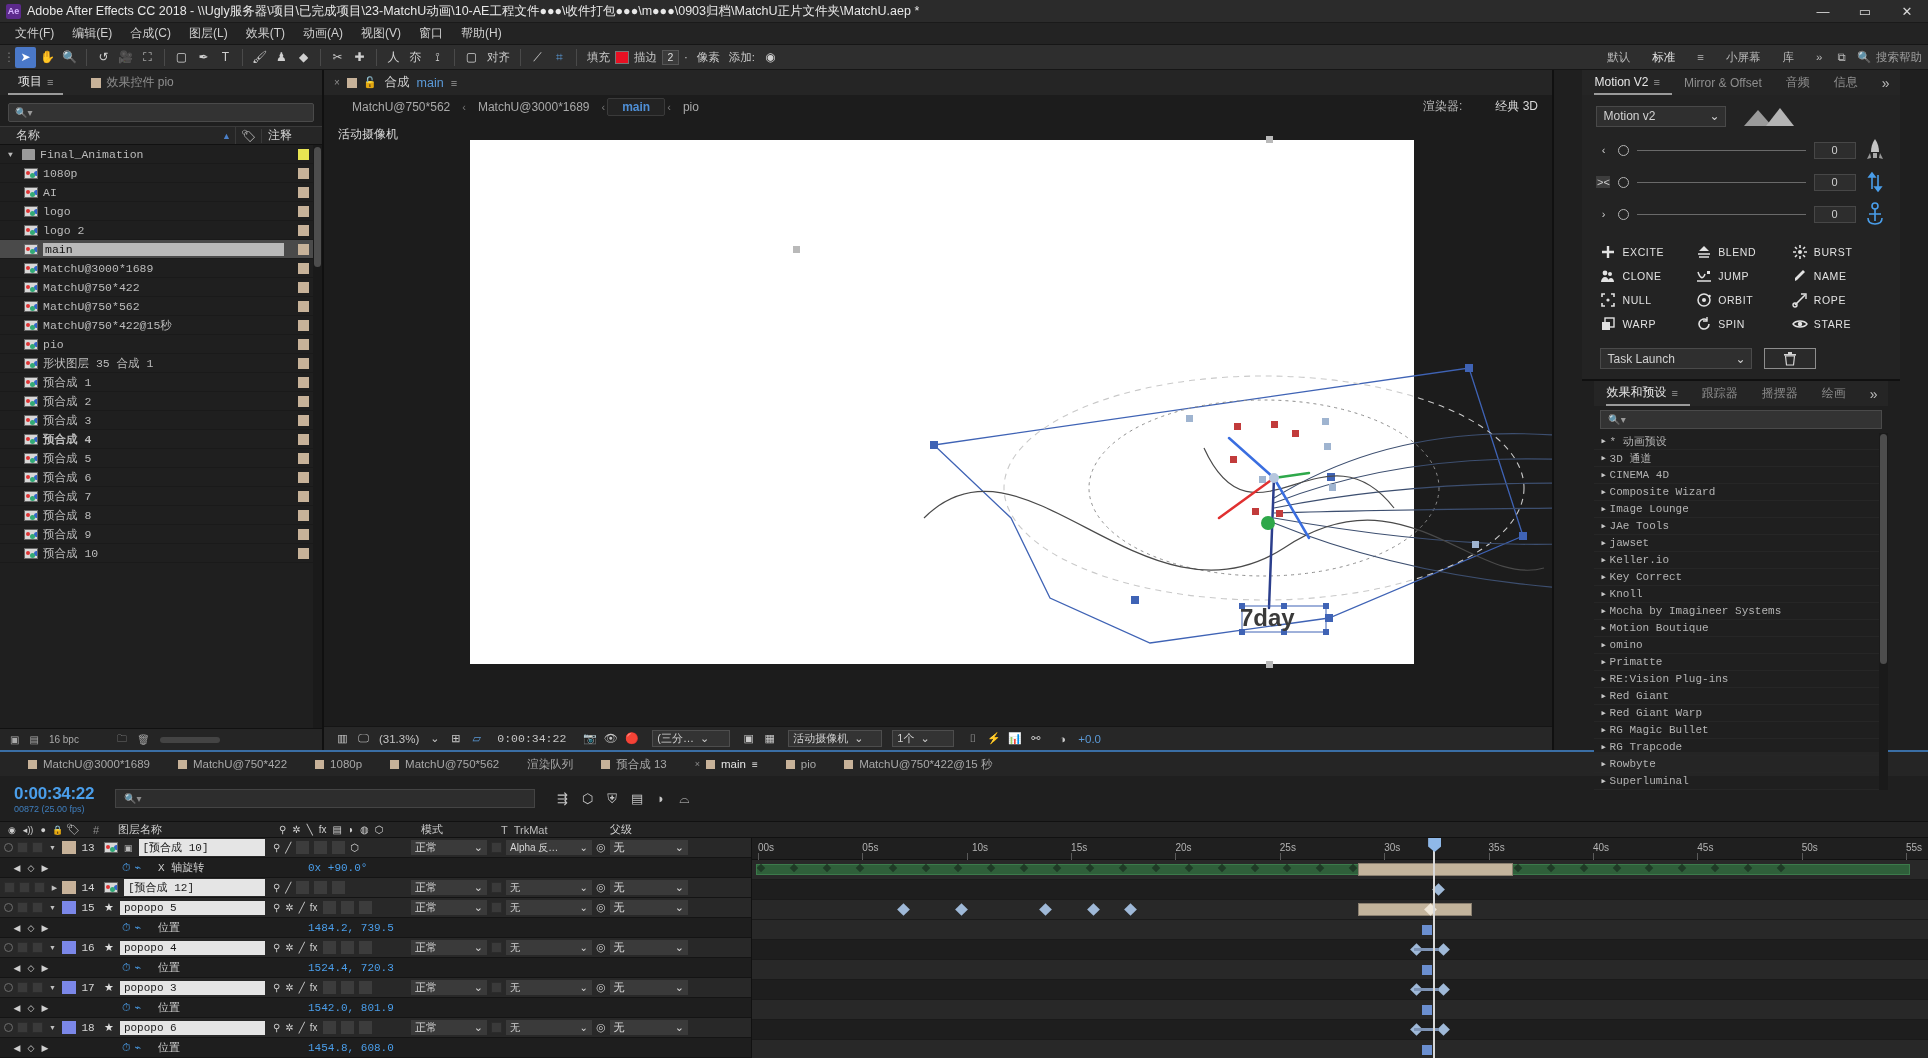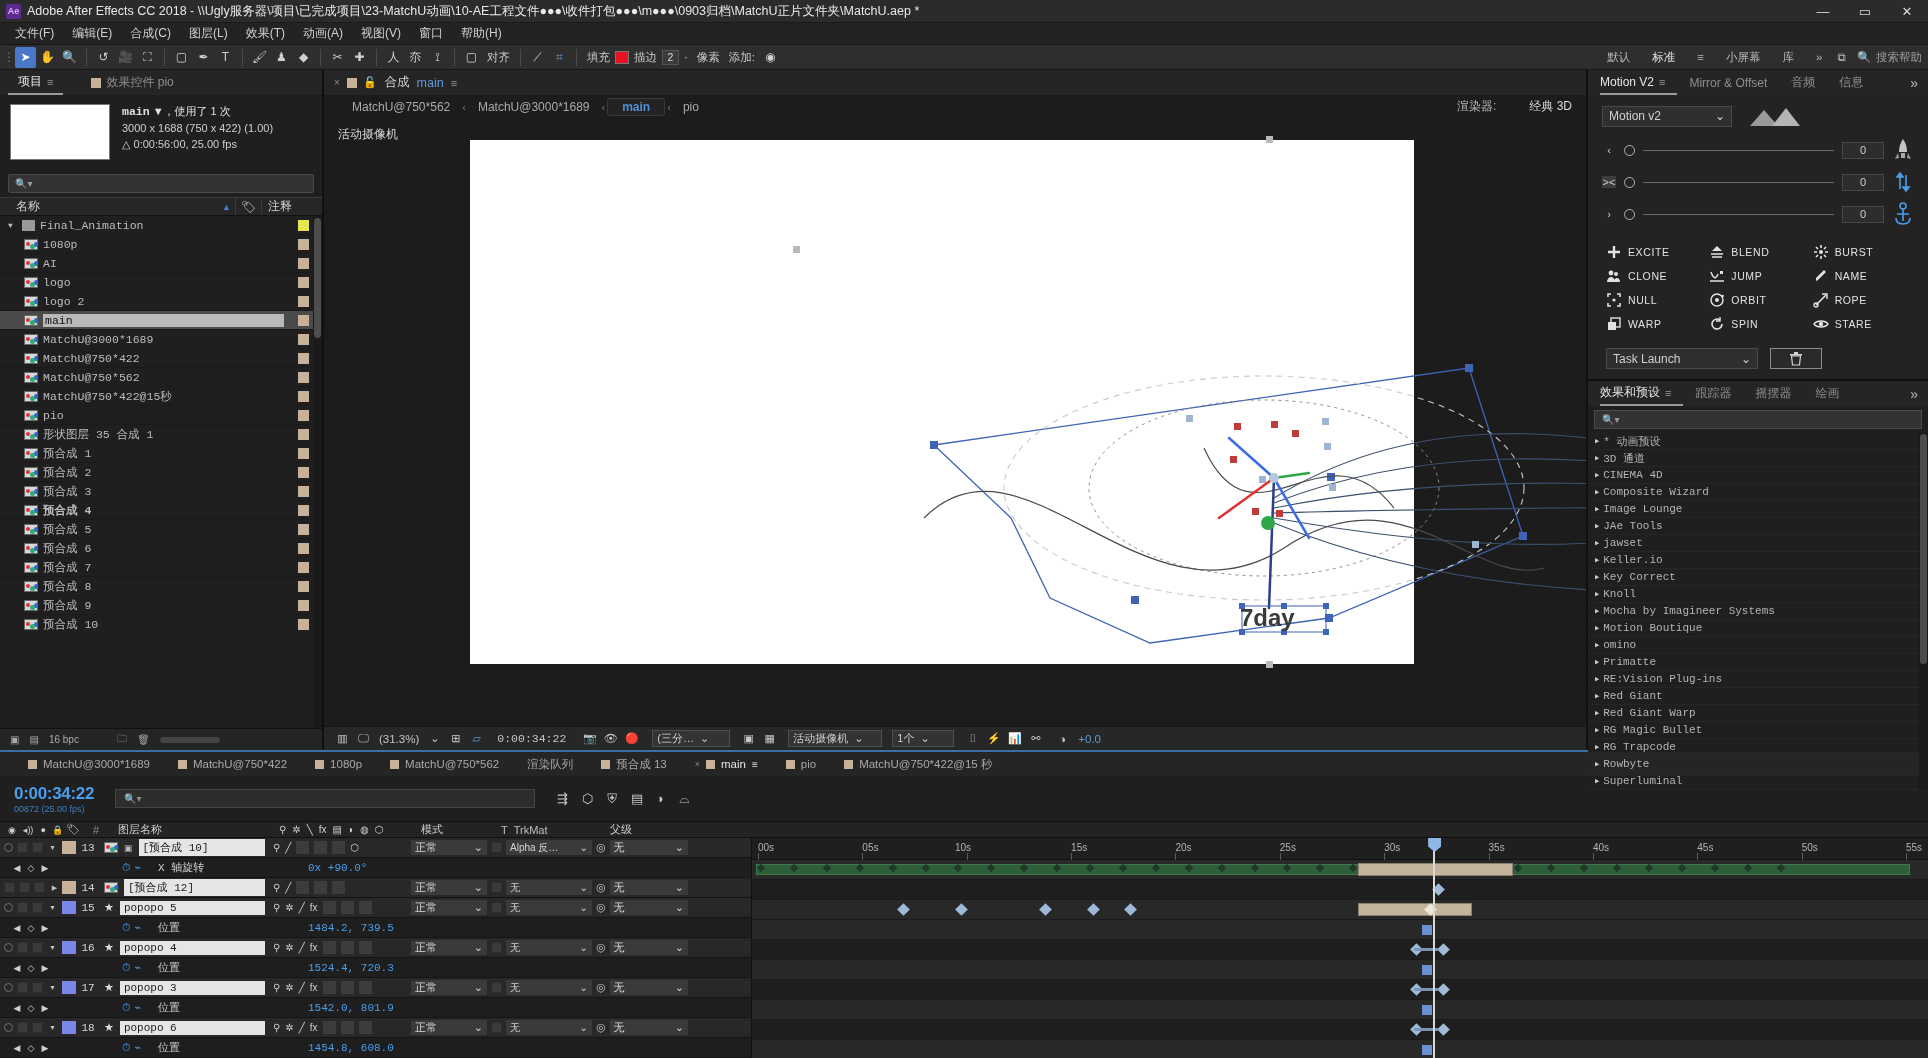--- a/index.html
+++ b/index.html
@@ -90,21 +90,21 @@
   #c-rend b{color:#d9d9d9;font-weight:normal;margin-left:27px;}
   #c-stage{flex:1;position:relative;background:#1c1c1c;overflow:hidden;}
   #cam-label{position:absolute;left:14px;top:8px;font-size:12px;color:#d8d8d8;}
   #canvas-white{position:absolute;left:146px;top:22px;width:944px;height:524px;background:#fff;}
   #c-toolbar{height:24px;background:#272727;display:flex;align-items:center;gap:4px;padding-left:10px;font-size:11.5px;color:#c5c5c5;border-top:1px solid #151515;}
   #c-toolbar .ti{width:17px;height:17px;display:flex;align-items:center;justify-content:center;color:#c9c9c9;font-size:11px;}
   #c-toolbar .tv{padding:0 3px;white-space:nowrap;}
   .selbox{height:17px;background:#333;border:1px solid #4d4d4d;display:flex;align-items:center;padding:0 4px;gap:6px;font-size:11px;color:#cfcfcf;}
 
   
-  #right{width:340px;background:#1f1f1f;display:flex;flex-direction:column;}
+  #right{width:374px;background:#1f1f1f;display:flex;flex-direction:column;align-items:center;}
   .rtabs{height:25px;background:#252525;display:flex;align-items:center;padding-left:12px;gap:0;}
   .rtab{font-size:12px;color:#8e8e8e;padding:0 12px;height:25px;display:flex;align-items:center;gap:5px;white-space:nowrap;}
   .rtab.active{color:#e6e6e6;border-bottom:2px solid #9a9a9a;}
   .rtab.chev{margin-left:auto;padding-right:10px;color:#bdbdbd;font-size:14px;}
   #motion{height:435px;background:#232323;border-bottom:2px solid #101010;padding:0;}
   #m-sel{display:flex;align-items:center;gap:14px;padding:9px 14px 6px 14px;}
   #m-drop{width:130px;height:21px;background:#2f2f2f;border:1px solid #494949;display:flex;align-items:center;justify-content:space-between;padding:0 6px;font-size:12px;color:#d2d2d2;}
   .sliderrow{display:flex;align-items:center;gap:8px;padding:3px 14px;}
   .sliderrow .ch{width:14px;text-align:center;color:#cdcdcd;font-size:11px;}
   .knob{width:11px;height:11px;border:1.6px solid #b4b4b4;border-radius:50%;}
@@ -276,31 +276,20 @@
       <div class="ptab active">
         <span>项目</span>
         <span class="hamb">≡</span>
       </div>
       <div class="ptab" style="margin-left:18px;">
         <span class="cbox"></span>
         <span>效果控件 pio</span>
       </div>
     </div>
 
-    <div id="p-preview">
-      <div id="p-thumb"></div>
-      <div id="p-info">
-        <div class="l1">
-          <b class="mono">main</b>
-          <span> ▼</span><span>，使用了 1 次</span>
-        </div>
-        <div>3000 x 1688  (750 x 422) (1.00)</div>
-        <div>△ 0:00:56:00, 25.00 fps</div>
-      </div>
-    </div>
 
     <div id="p-search">
       <span style="font-size:10px;">🔍▾</span>
       <span></span>
     </div>
 
     <div id="p-colhead">
       <div class="c1">
         <span>名称</span>
         <span style="color:#4a7fc8;font-size:9px;">▲</span>
@@ -1422,21 +1411,21 @@
             <div class="pc-val">1454.8, 608.0</div>
           </div>
         </div>
       </div>
     <div id="tl-right">
       <div id="tl-ruler">
           <div class="tk" style="left: 6px;">00s</div>
           <div class="tkl" style="left: 6px;"></div>
           <div class="tk" style="left: 110.364px;">05s</div>
           <div class="tkl" style="left: 110.364px;"></div>
-          <div class="tk" style="left: 203px; text-align: right;">10s</div>
+          <div class="tk" style="left: 220px; text-align: right;">10s</div>
           <div class="tkl" style="left: 214.727px;"></div>
           <div class="tk" style="left: 319.091px;">15s</div>
           <div class="tkl" style="left: 319.091px;"></div>
           <div class="tk" style="left: 423.455px;">20s</div>
           <div class="tkl" style="left: 423.455px;"></div>
           <div class="tk" style="left: 527.818px;">25s</div>
           <div class="tkl" style="left: 527.818px;"></div>
           <div class="tk" style="left: 632.182px;">30s</div>
           <div class="tkl" style="left: 632.182px;"></div>
           <div class="tk" style="left: 736.545px;">35s</div>

